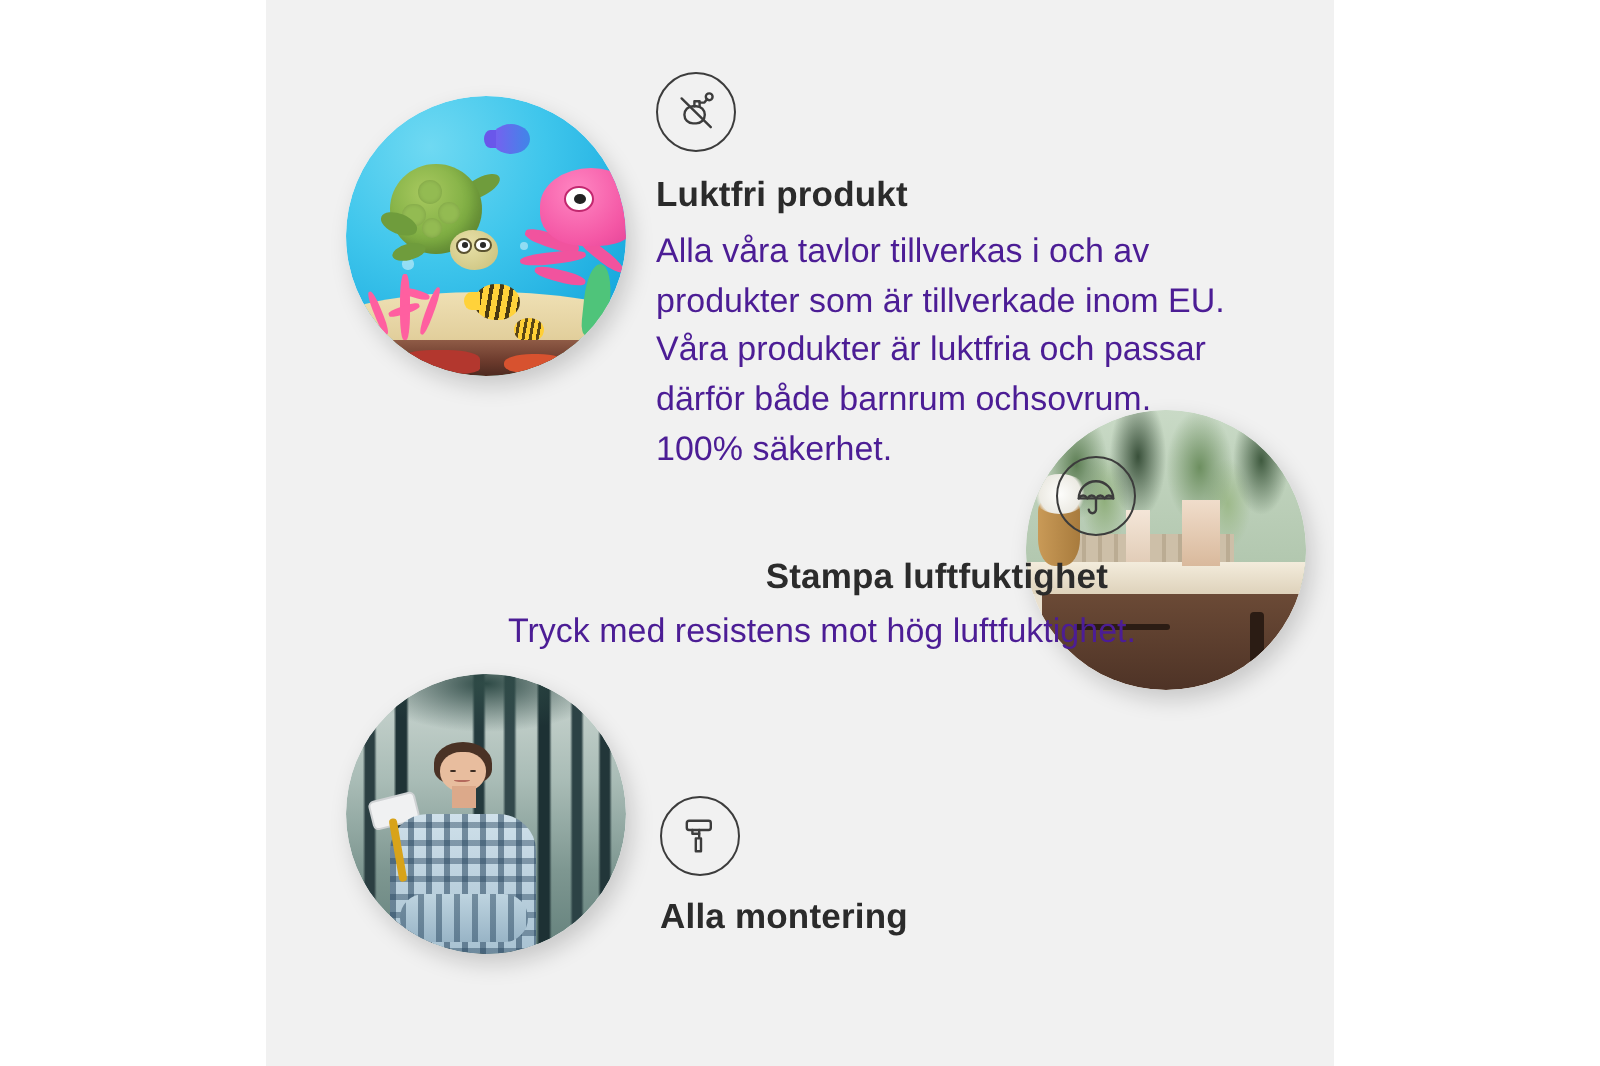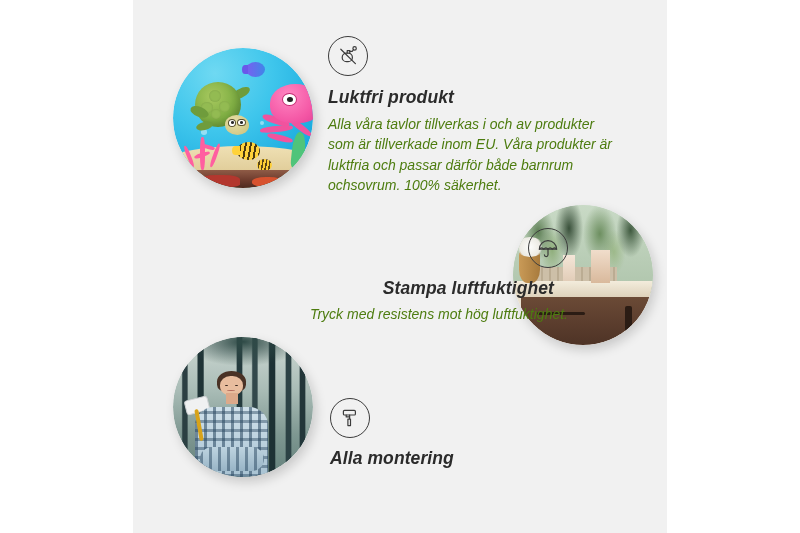--- a/index.html
+++ b/index.html
@@ -225,38 +225,38 @@
     background:#f0f1f2; border-radius:3px; transform:rotate(-14deg);
     border:1px solid #cfd2d4;}
   .person .handle{position:absolute; left:2%; top:36%; width:6%; height:30%;
     background:#d8a31a; transform:rotate(-10deg); border-radius:2px;}
   .person .arms{position:absolute; left:6%; bottom:6%; width:88%; height:22%;
     background: repeating-linear-gradient(90deg, rgba(40,70,95,.5) 0 3px, rgba(255,255,255,0) 3px 9px),
                 linear-gradient(180deg,#bed4e0,#98b4c6);
     border-radius:20px;}
 
   
-  .feature { position: absolute; font-style: italic; }
+  .feature { position: absolute; }
   .feat-icon {
     width: 38px; height: 38px;
     border: 1.4px solid #3c3c3c;
     border-radius: 50%;
     display: flex; align-items: center; justify-content: center;
   }
   .feat-icon svg { display:block; }
   .feat-title {
     font-size: 17.5px;
     font-weight: bold;
     color: #2b2b2b;
     letter-spacing: .1px;
   }
   .feat-desc {
-    font-size: 14px;
+    font-size: 17px;
     line-height: 1.45;
-    color: #4d7c0f;
+    color: #4c1d95;
   }
 
   
   #feature-odourless { left: 195px; top: 36px; width: 300px; }
   #feature-odourless .feat-title { margin-top: 11px; }
   #feature-odourless .feat-desc { margin-top: 6px; width: 292px; }
 
   
   #feature-waterproof { left: 85px; top: 228px; width: 350px; text-align: right; }
   #feature-waterproof .feat-icon { margin-left: auto; }

